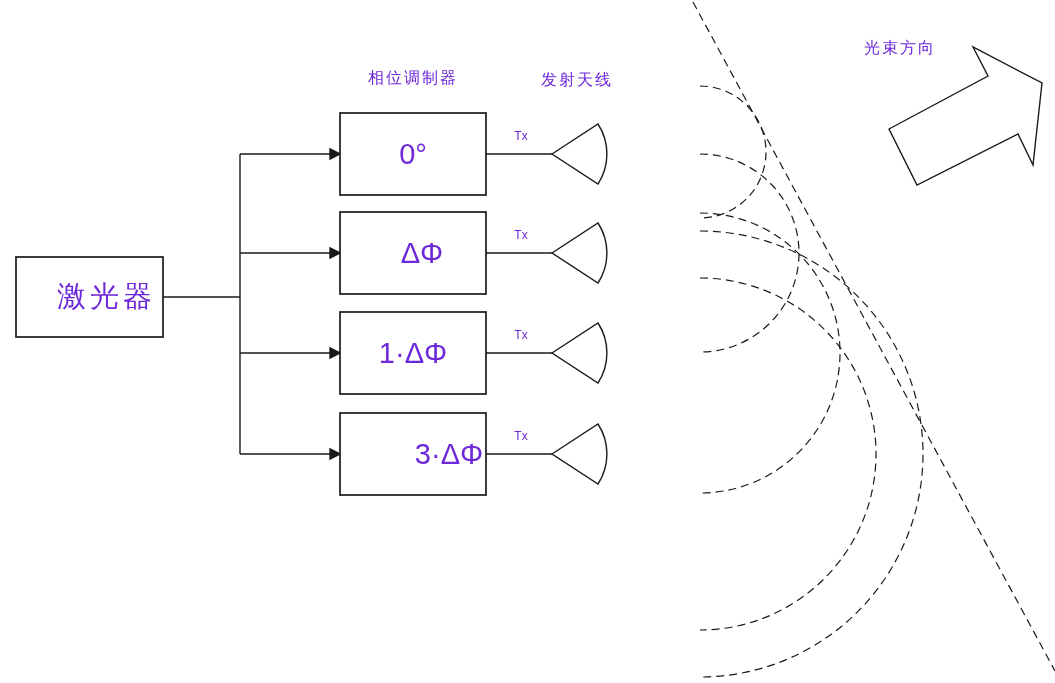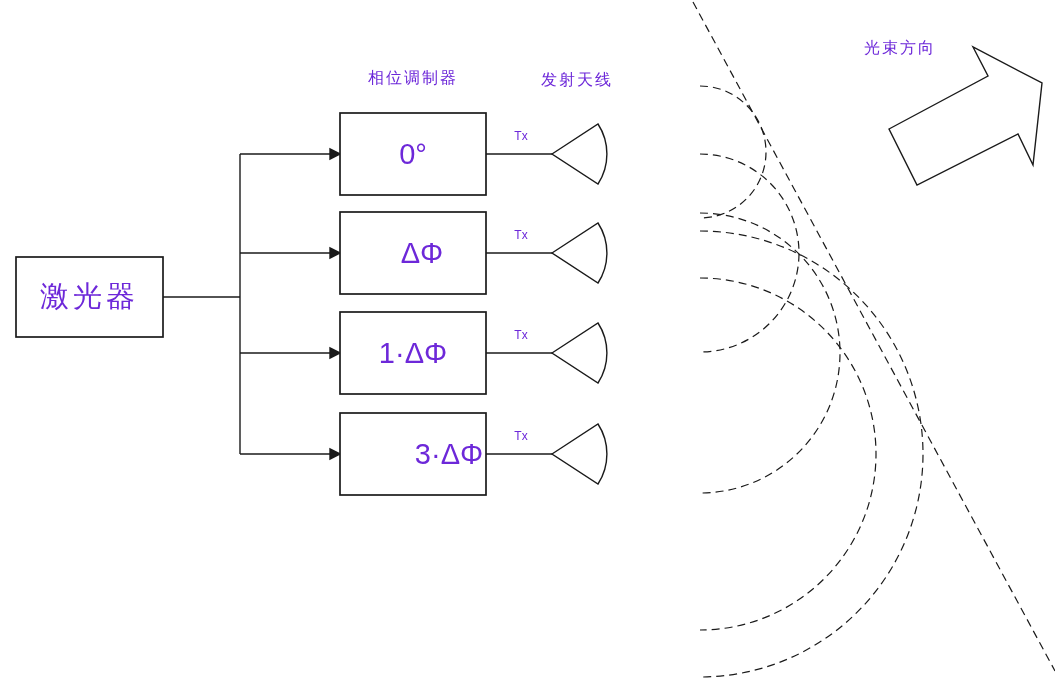--- a/index.html
+++ b/index.html
@@ -15,21 +15,21 @@
   .lbl{
     position:absolute;
     display:flex;align-items:center;justify-content:center;
     text-align:center;
     white-space:nowrap;
     color:#6d28d9;
   }
   .lbl-cjk{font-size:16px;letter-spacing:2px;}
   .lbl-laser{
     font-family:"Liberation Serif","DejaVu Serif",serif;
-    font-size:29px;letter-spacing:4px;
+    font-size:29px;letter-spacing:4px;margin-left:17px;
   }
   .lbl-mod{font-size:29px;}
   .lbl-tx{font-size:12px;}
 </style>
 </head>
 <body>
 
 <div class="stage">
 
   <svg id="diagram" width="1055" height="683" viewBox="0 0 1055 683">

